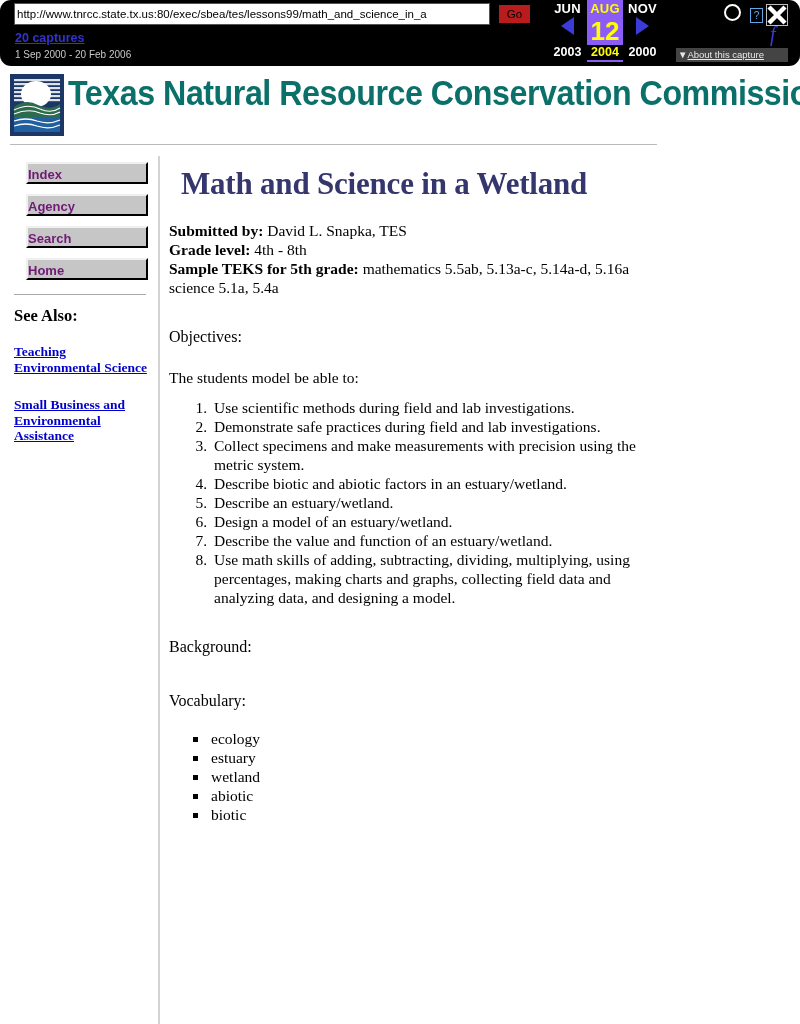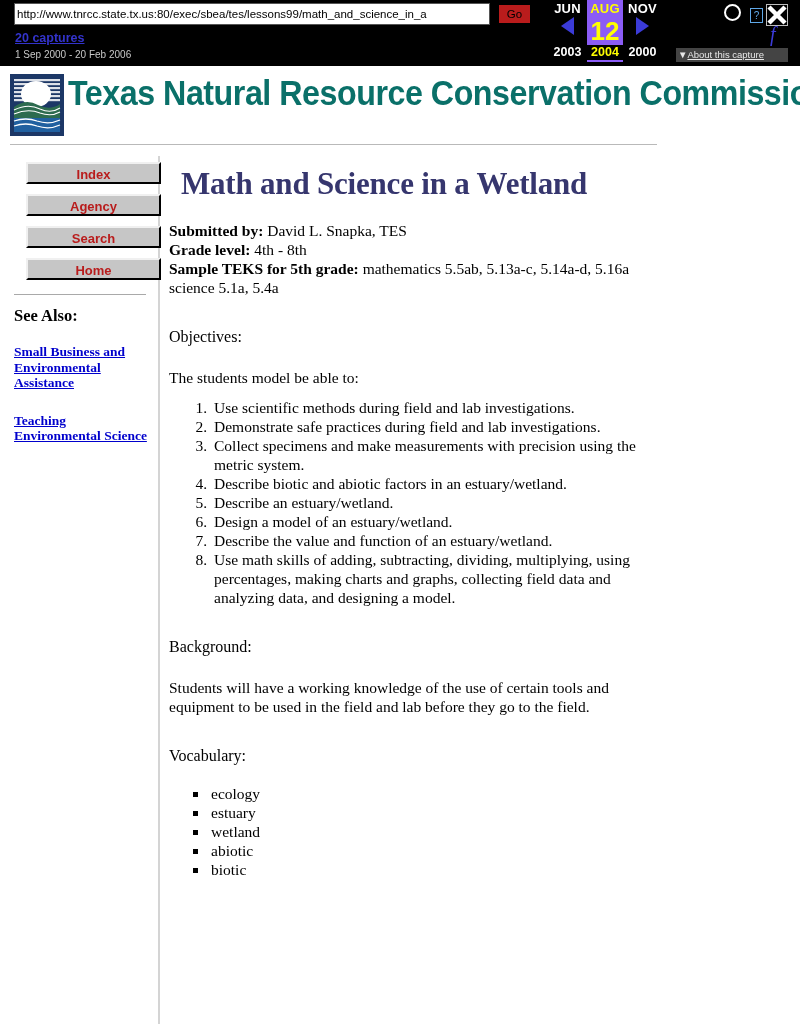--- a/index.html
+++ b/index.html
@@ -15,20 +15,21 @@
   
   #wm-toolbar {
     position: relative;
     width: 800px;
     height: 66px;
     background: #000000;
     box-sizing: border-box;
     border-bottom: 2px solid #000;
     font-family: "Liberation Sans", "DejaVu Sans", sans-serif;
     overflow: hidden;
+    border-radius: 11px;
   }
   #wm-toolbar .tb-inner {
     position: absolute;
     left: 0; top: 0;
     width: 790px; height: 64px;
   }
 
   .url-row {
     position: absolute;
     left: 14px; top: 3px;
@@ -282,30 +283,29 @@
     width: 160px;
     flex: 0 0 160px;
     border-right: 2px solid #d4d4d4;
     min-height: 870px;
     box-sizing: border-box;
     padding-top: 6px;
   }
   .btnstack { padding-left: 26px; }
   .navbtn {
     display: block;
-    width: 135px;
+    width: 122px;
     height: 22px;
     line-height: 21px;
     margin-bottom: 10px;
     background: #c6c6c6;
-    color: #b91c1c;
+    color: #701a75;
     font-family: "Liberation Sans", "DejaVu Sans", sans-serif;
     font-weight: bold;
     font-size: 13px;
-    text-align: center;
     border-top: 2px solid #f0f0f0;
     border-left: 2px solid #f0f0f0;
     border-right: 2px solid #000000;
     border-bottom: 2px solid #000000;
     box-sizing: border-box;
     cursor: pointer;
     text-decoration: none;
   }
   .side-rule {
     margin: 14px 12px 0 14px;
@@ -473,22 +473,22 @@
         <a class="navbtn">Agency</a>
         <a class="navbtn">Search</a>
         <a class="navbtn">Home</a>
       </div>
 
       <div class="side-rule"></div>
 
       <div class="see-also">See Also:</div>
 
       <div class="side-links">
+        <a>Teaching Environmental Science</a>
         <a>Small Business and Environmental Assistance</a>
-        <a>Teaching Environmental Science</a>
       </div>
     </div>
 
     <div class="content">
       <h1>Math and Science in a Wetland</h1>
 
       <div class="meta">
         <b>Submitted by:</b>
         <span>David L. Snapka, TES</span><br>
         <b>Grade level:</b>
@@ -504,21 +504,20 @@
         <li>Demonstrate safe practices during field and lab investigations.</li>
         <li>Collect specimens and make measurements with precision using the metric system.</li>
         <li>Describe biotic and abiotic factors in an estuary/wetland.</li>
         <li>Describe an estuary/wetland.</li>
         <li>Design a model of an estuary/wetland.</li>
         <li>Describe the value and function of an estuary/wetland.</li>
         <li>Use math skills of adding, subtracting, dividing, multiplying, using percentages, making charts and graphs, collecting field data and analyzing data, and designing a model.</li>
       </ol>
 
       <h2>Background:</h2>
-      <p class="body">Students will have a working knowledge of the use of certain tools and equipment to be used in the field and lab before they go to the field.</p>
 
       <h2>Vocabulary:</h2>
       <ul class="vocab">
         <li>ecology</li>
         <li>estuary</li>
         <li>wetland</li>
         <li>abiotic</li>
         <li>biotic</li>
       </ul>
     </div>

